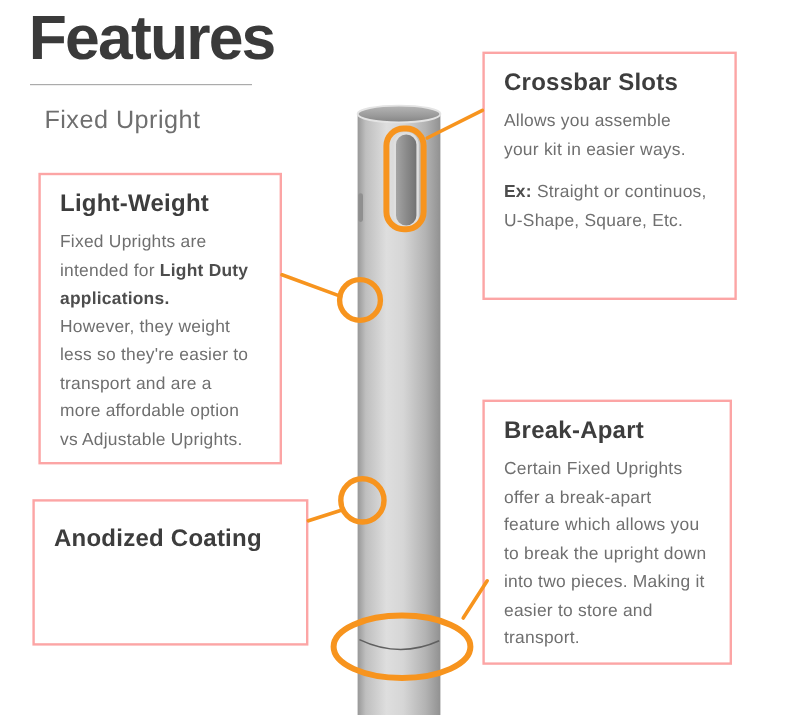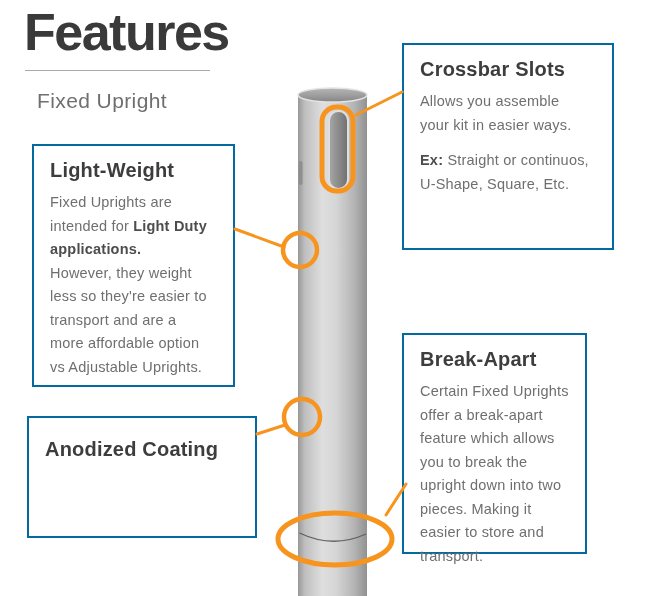--- a/index.html
+++ b/index.html
@@ -16,37 +16,37 @@
   .title-rule {
     position:absolute; left:25px; top:70px; width:185px; height:1px;
     background:#ababab;
   }
   .page-subtitle {
     position:absolute; left:25px; top:77px; margin:12px;
     font-size:21px; color:#6f6f6f; letter-spacing:.4px;
   }
   .box {
     position:absolute; box-sizing:border-box;
-    background:#ffffff; border:2px solid #0369a1;
+    background:#ffffff; border:2px solid #fca5a5;
     padding:13px 16px;
   }
   .box h2 {
     margin:0 0 9px; font-size:20px; font-weight:bold;
     color:#3d3d3d; letter-spacing:.2px;
   }
   .box p {
     margin:0 0 12px; font-size:14.5px; line-height:23.5px;
     color:#6f6f6f; letter-spacing:.2px;
   }
   .box p:last-child { margin-bottom:0; }
   .box b { color:#4d4d4d; }
   #box-crossbar   { left:402px; top:43px;  width:212px; height:207px; padding-right:22px; }
   #box-lightweight{ left:32px;  top:144px; width:203px; height:243px; padding-right:26px; }
   #box-anodized   { left:27px;  top:416px; width:230px; height:122px; padding-top:20px; }
-  #box-breakapart { left:402px; top:333px; width:185px; height:221px; }
+  #box-breakapart { left:402px; top:333px; width:208px; height:221px; }
   .art {
     position:absolute; left:0; top:0; width:662px; height:596px;
     pointer-events:none;
   }
 </style>
 </head>
 <body>
 
 <div class="canvas">
 

